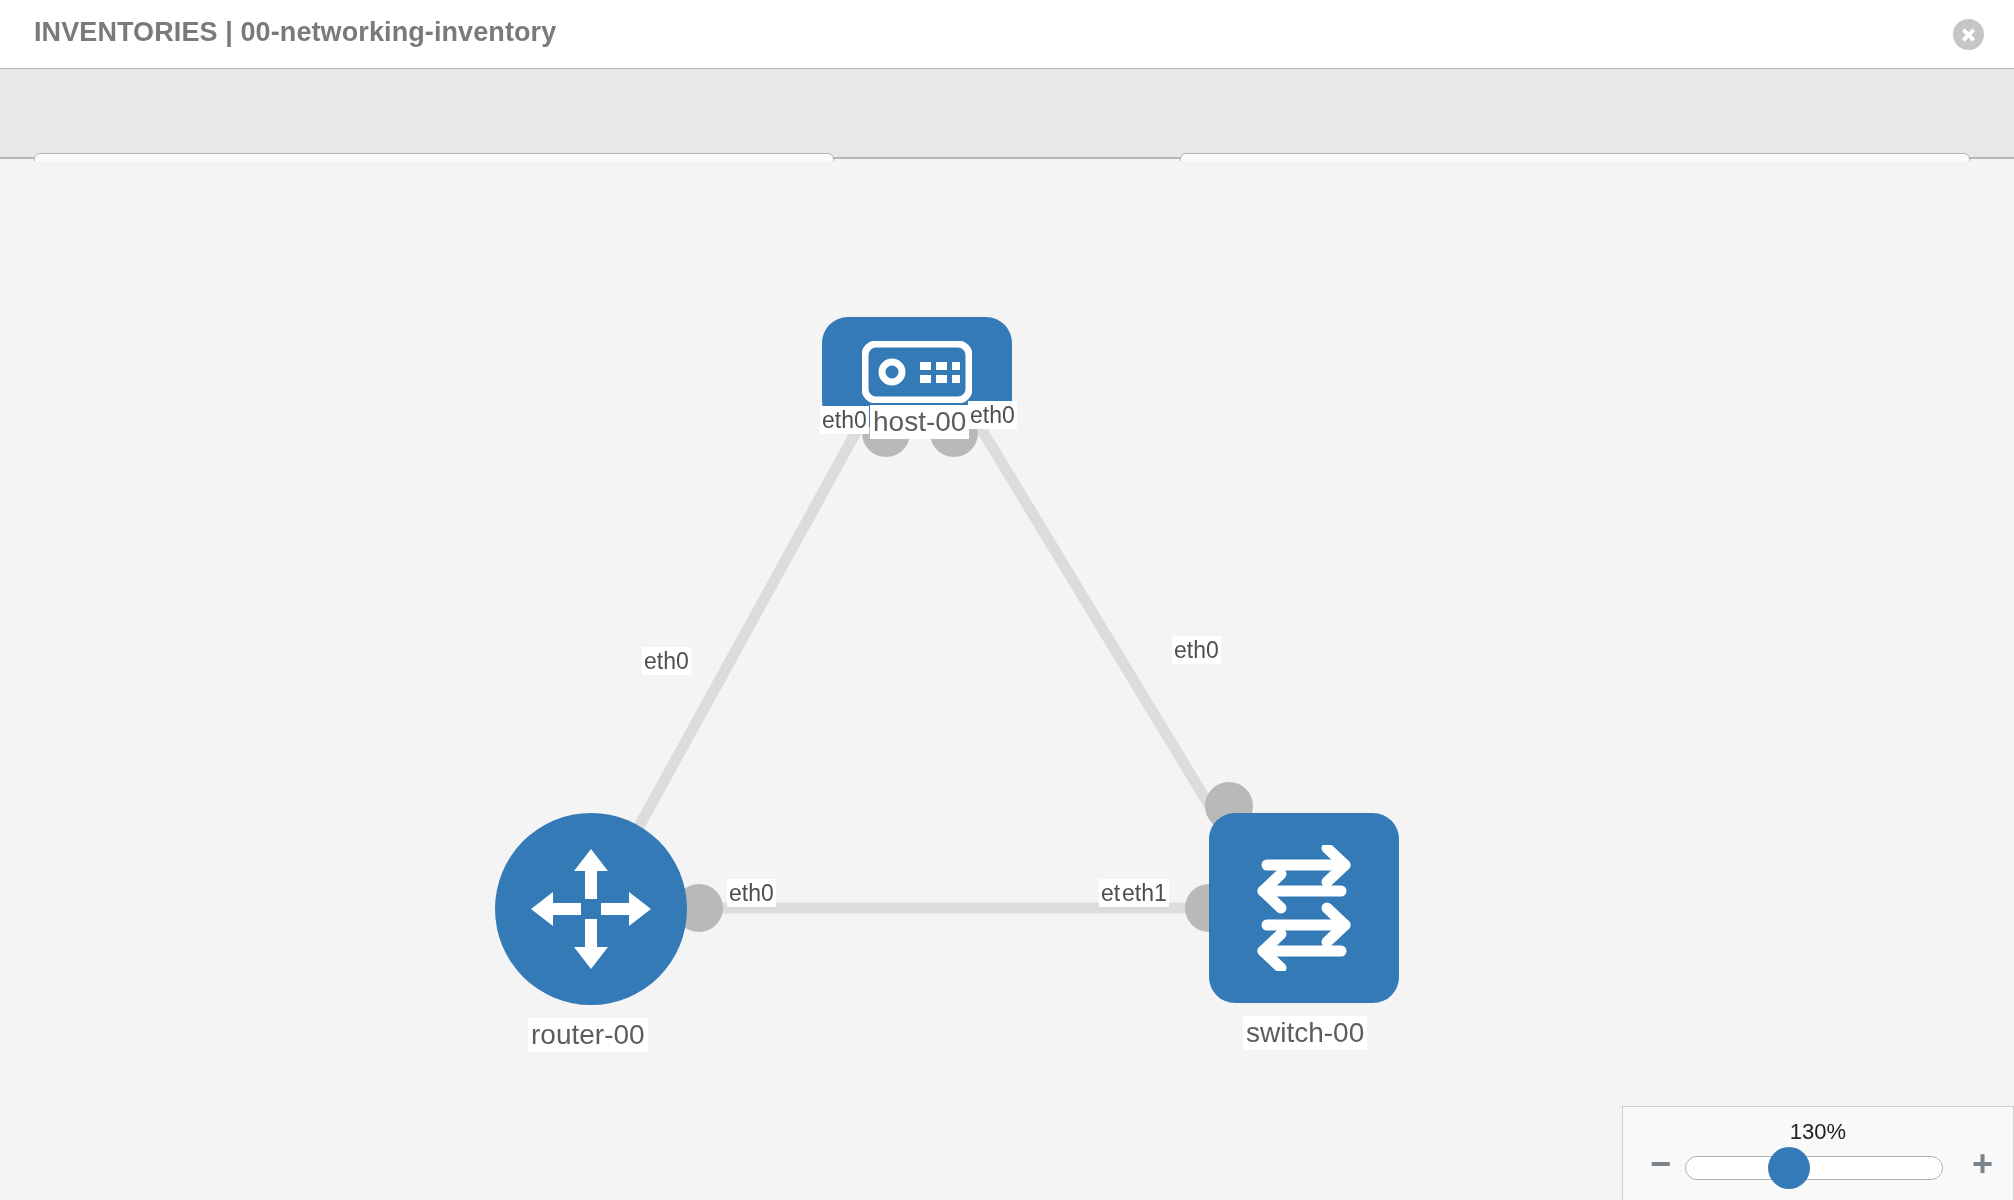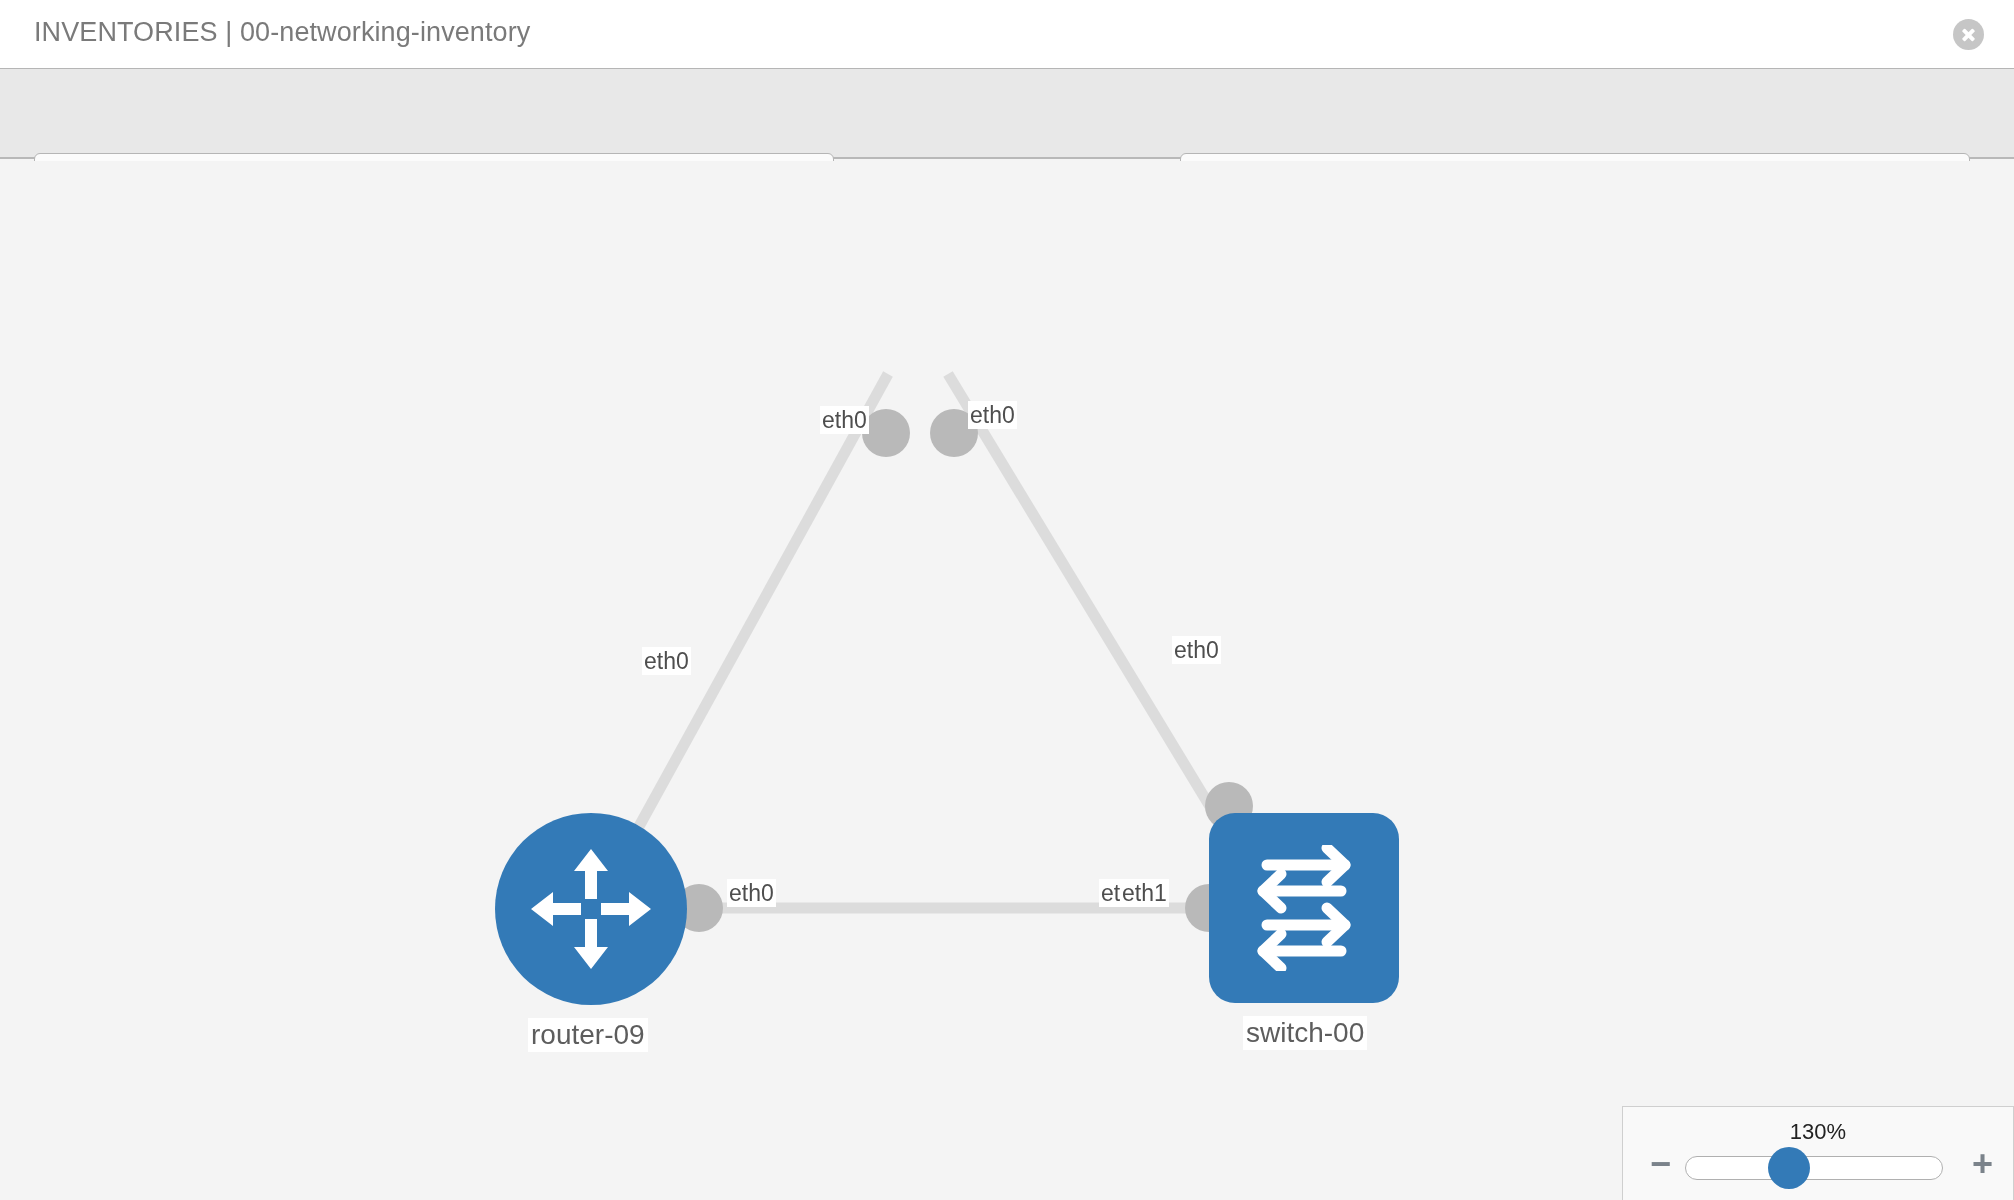--- a/index.html
+++ b/index.html
@@ -26,21 +26,21 @@
     width: 2014px;
     height: 69px;
     background: #ffffff;
     border-bottom: 1px solid #b5b5b5;
   }
   .header-title {
     position: absolute;
     left: 34px;
     top: 17px;
     font-size: 27px;
-    font-weight: normal;
+    font-weight: bold;
     color: #7a7a7a;
     letter-spacing: 0.1px;
     white-space: nowrap;
   }
   .close-icon {
     position: absolute;
     right: 30px;
     top: 19px;
     width: 31px;
     height: 31px;
@@ -287,37 +287,52 @@
 
       <line x1="690" y1="747" x2="1210" y2="747" stroke="#dcdcdc" stroke-width="11"></line>
     </svg>
 
     <div class="nub" style="left:862px; top:248px;"></div>
     <div class="nub" style="left:930px; top:248px;"></div>
     <div class="nub" style="left:675px; top:723px;"></div>
     <div class="nub" style="left:1205px; top:621px;"></div>
     <div class="nub" style="left:1185px; top:723px;"></div>
 
+    <div class="node" id="node-host">
+      <div class="node-shape">
+        <svg width="110" height="62" viewBox="0 0 110 62" xmlns="http://www.w3.org/2000/svg">
+          <rect x="3" y="3" width="104" height="56" rx="11" ry="11" fill="none" stroke="#ffffff" stroke-width="7"></rect>
+          <circle cx="30" cy="31" r="10" fill="none" stroke="#ffffff" stroke-width="7"></circle>
+          <rect x="58" y="21" width="11" height="8" fill="#ffffff"></rect>
+          <rect x="74" y="21" width="11" height="8" fill="#ffffff"></rect>
+          <rect x="90" y="21" width="8" height="8" fill="#ffffff"></rect>
+          <rect x="58" y="34" width="11" height="8" fill="#ffffff"></rect>
+          <rect x="74" y="34" width="11" height="8" fill="#ffffff"></rect>
+          <rect x="90" y="34" width="8" height="8" fill="#ffffff"></rect>
+        </svg>
+      </div>
+      <div class="node-label">host-00</div>
+    </div>
 
     <div class="node" id="node-router">
       <div class="node-shape">
         <svg width="124" height="124" viewBox="0 0 124 124" xmlns="http://www.w3.org/2000/svg">
           <g fill="#ffffff">
 
             <path d="M62 2 L79 24 L68 24 L68 52 L56 52 L56 24 L45 24 Z"></path>
 
             <path d="M62 122 L79 100 L68 100 L68 72 L56 72 L56 100 L45 100 Z"></path>
 
             <path d="M2 62 L24 45 L24 56 L52 56 L52 68 L24 68 L24 79 Z"></path>
 
             <path d="M122 62 L100 45 L100 56 L72 56 L72 68 L100 68 L100 79 Z"></path>
           </g>
         </svg>
       </div>
-      <div class="node-label">router-09</div>
+      <div class="node-label">router-00</div>
     </div>
 
     <div class="node" id="node-switch">
       <div class="node-shape">
         <svg width="126" height="126" viewBox="0 0 126 126" xmlns="http://www.w3.org/2000/svg">
           <g stroke="#ffffff" stroke-width="11" fill="none" stroke-linecap="round" stroke-linejoin="round">
 
             <path d="M26 20 L104 20"></path>
             <path d="M86 3 L104 20 L86 37"></path>
 

